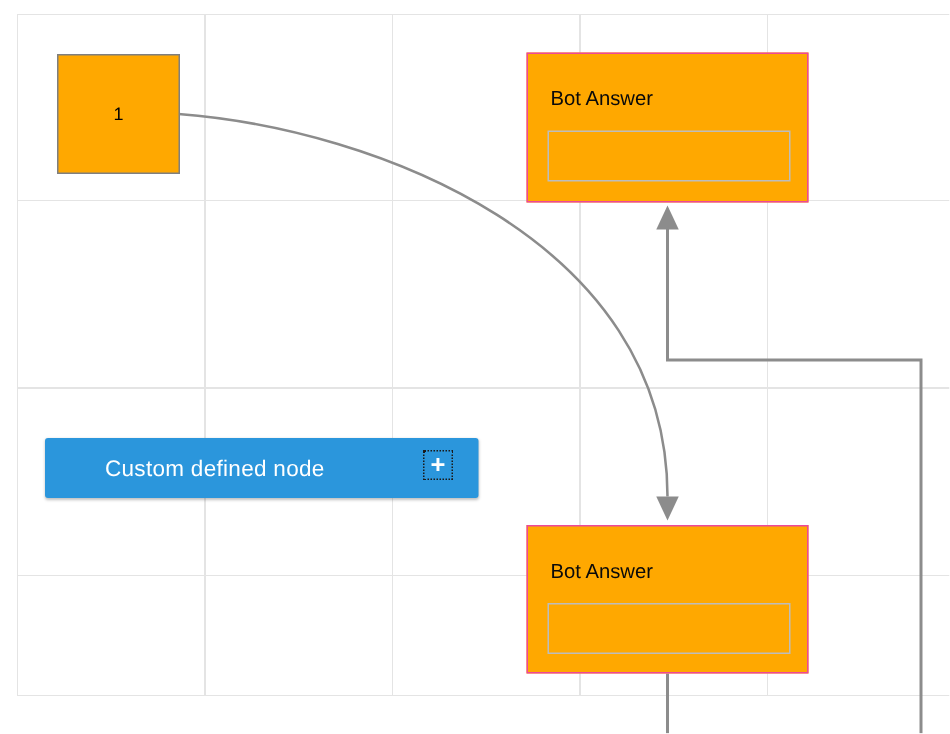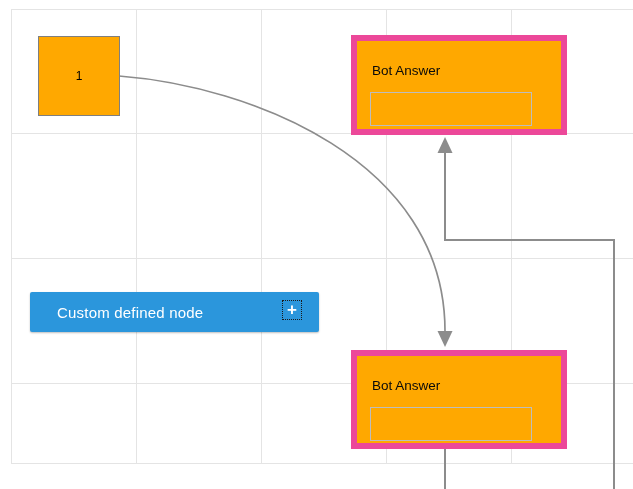--- a/index.html
+++ b/index.html
@@ -14,42 +14,42 @@
   
   .square-node{
     left:38px;top:36px;width:82px;height:80px;
     background:#FFA800;border:1px solid #7f7f7f;
     display:flex;align-items:center;justify-content:center;
     font-size:12px;color:#000;cursor:move;
   }
 
   
   .bot-node{
-    width:216px;height:100px;background:#FFA800;border:6px solid #ec4899;cursor:move;
+    width:188px;height:100px;background:#FFA800;border:1px solid #ec4899;cursor:move;
   }
   .bot-node .bot-title{
     position:absolute;left:15px;top:22px;font-size:13.5px;color:#0a0a0a;
   }
   .bot-node .bot-input{
     position:absolute;left:13px;top:51px;width:162px;height:34px;
     background:transparent;border:1px solid #bdbdbd;box-sizing:border-box;
     font-family:"Liberation Sans",sans-serif;font-size:13px;color:#000;
     padding:0 6px;outline:none;
   }
   .bot-node.top{left:351px;top:35px;}
   .bot-node.bottom{left:351px;top:350px;height:99px;}
 
   
   .custom-node{
     left:30px;top:292px;width:289px;height:40px;
     background:#2B96DC;border-radius:2px;
     box-shadow:0 1px 2px rgba(0,0,0,0.25);
     display:flex;align-items:center;color:#fff;cursor:move;
   }
-  .custom-node .custom-label{margin-left:27px;font-size:15px;letter-spacing:.2px;}
+  .custom-node .custom-label{margin-left:40px;font-size:15px;letter-spacing:.2px;}
   .plus-btn{
     position:absolute;right:17px;top:8px;width:20px;height:20px;
     border:1px dotted #1a1a1a;box-sizing:border-box;
     display:flex;align-items:center;justify-content:center;cursor:pointer;
     background:transparent;padding:0;
   }
   .plus-btn .plus-glyph{
     color:#fff;font-size:17px;font-weight:bold;line-height:16px;
     font-family:"Liberation Sans",sans-serif;
   }

